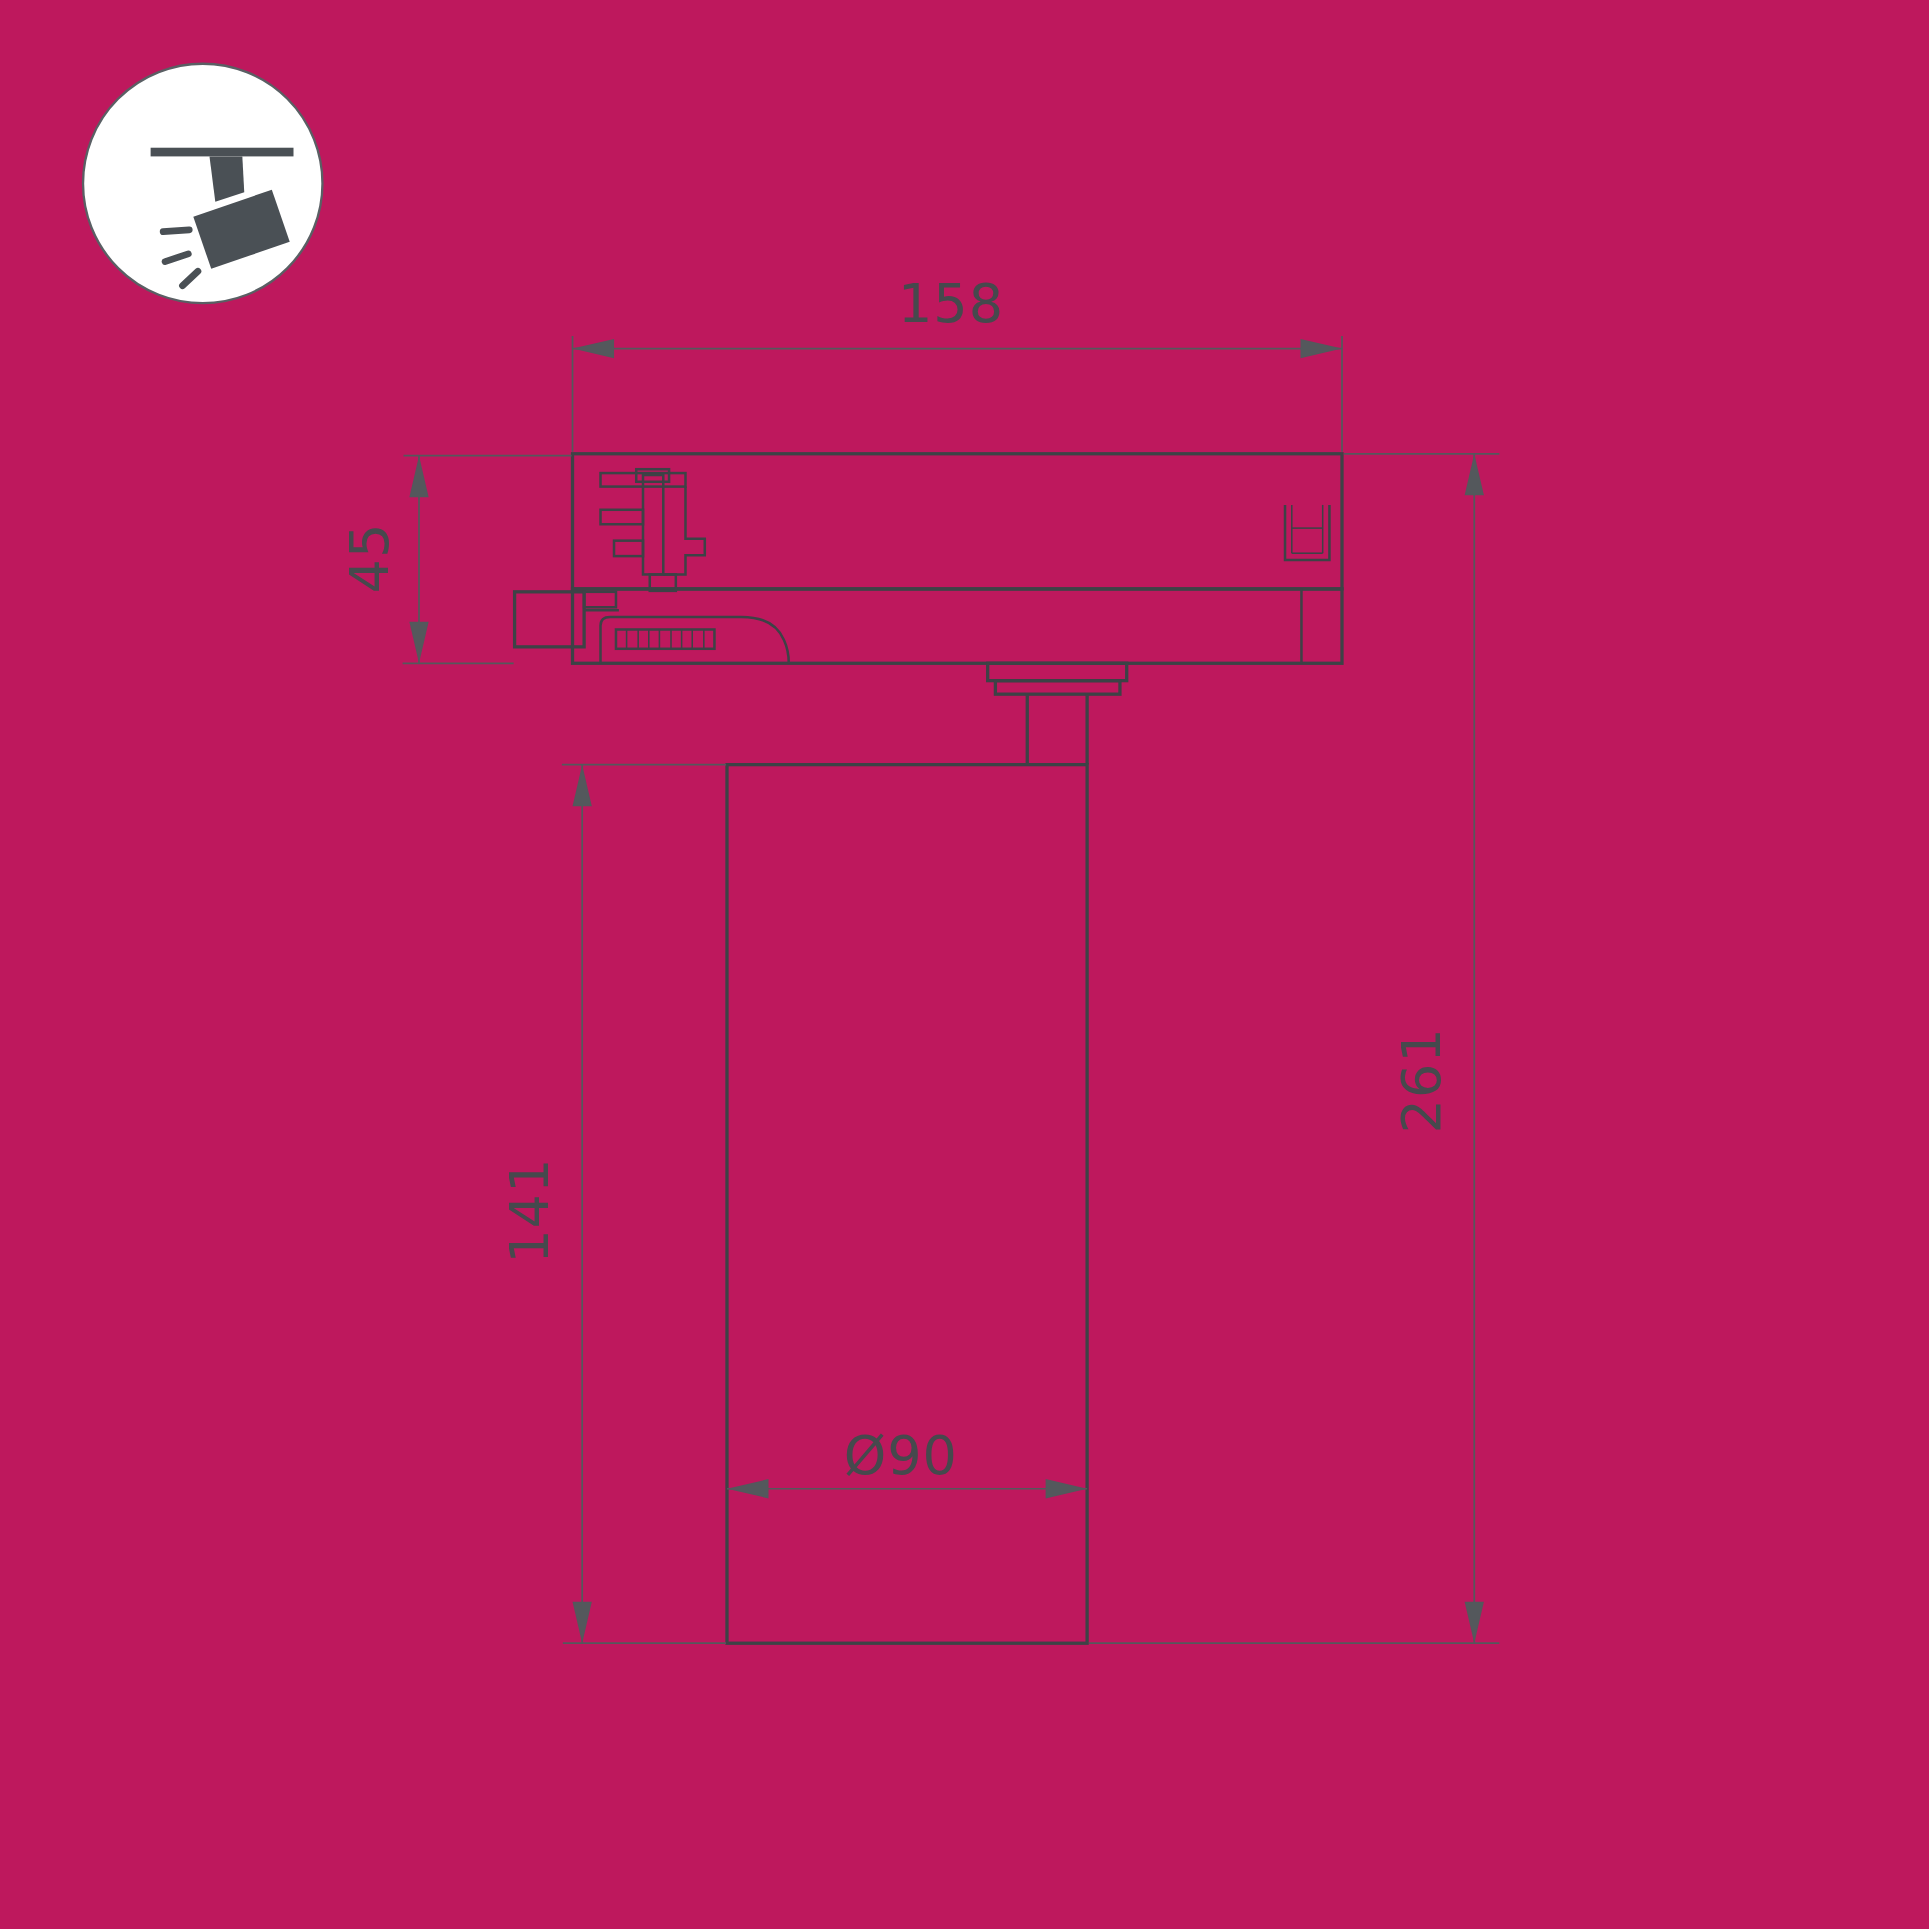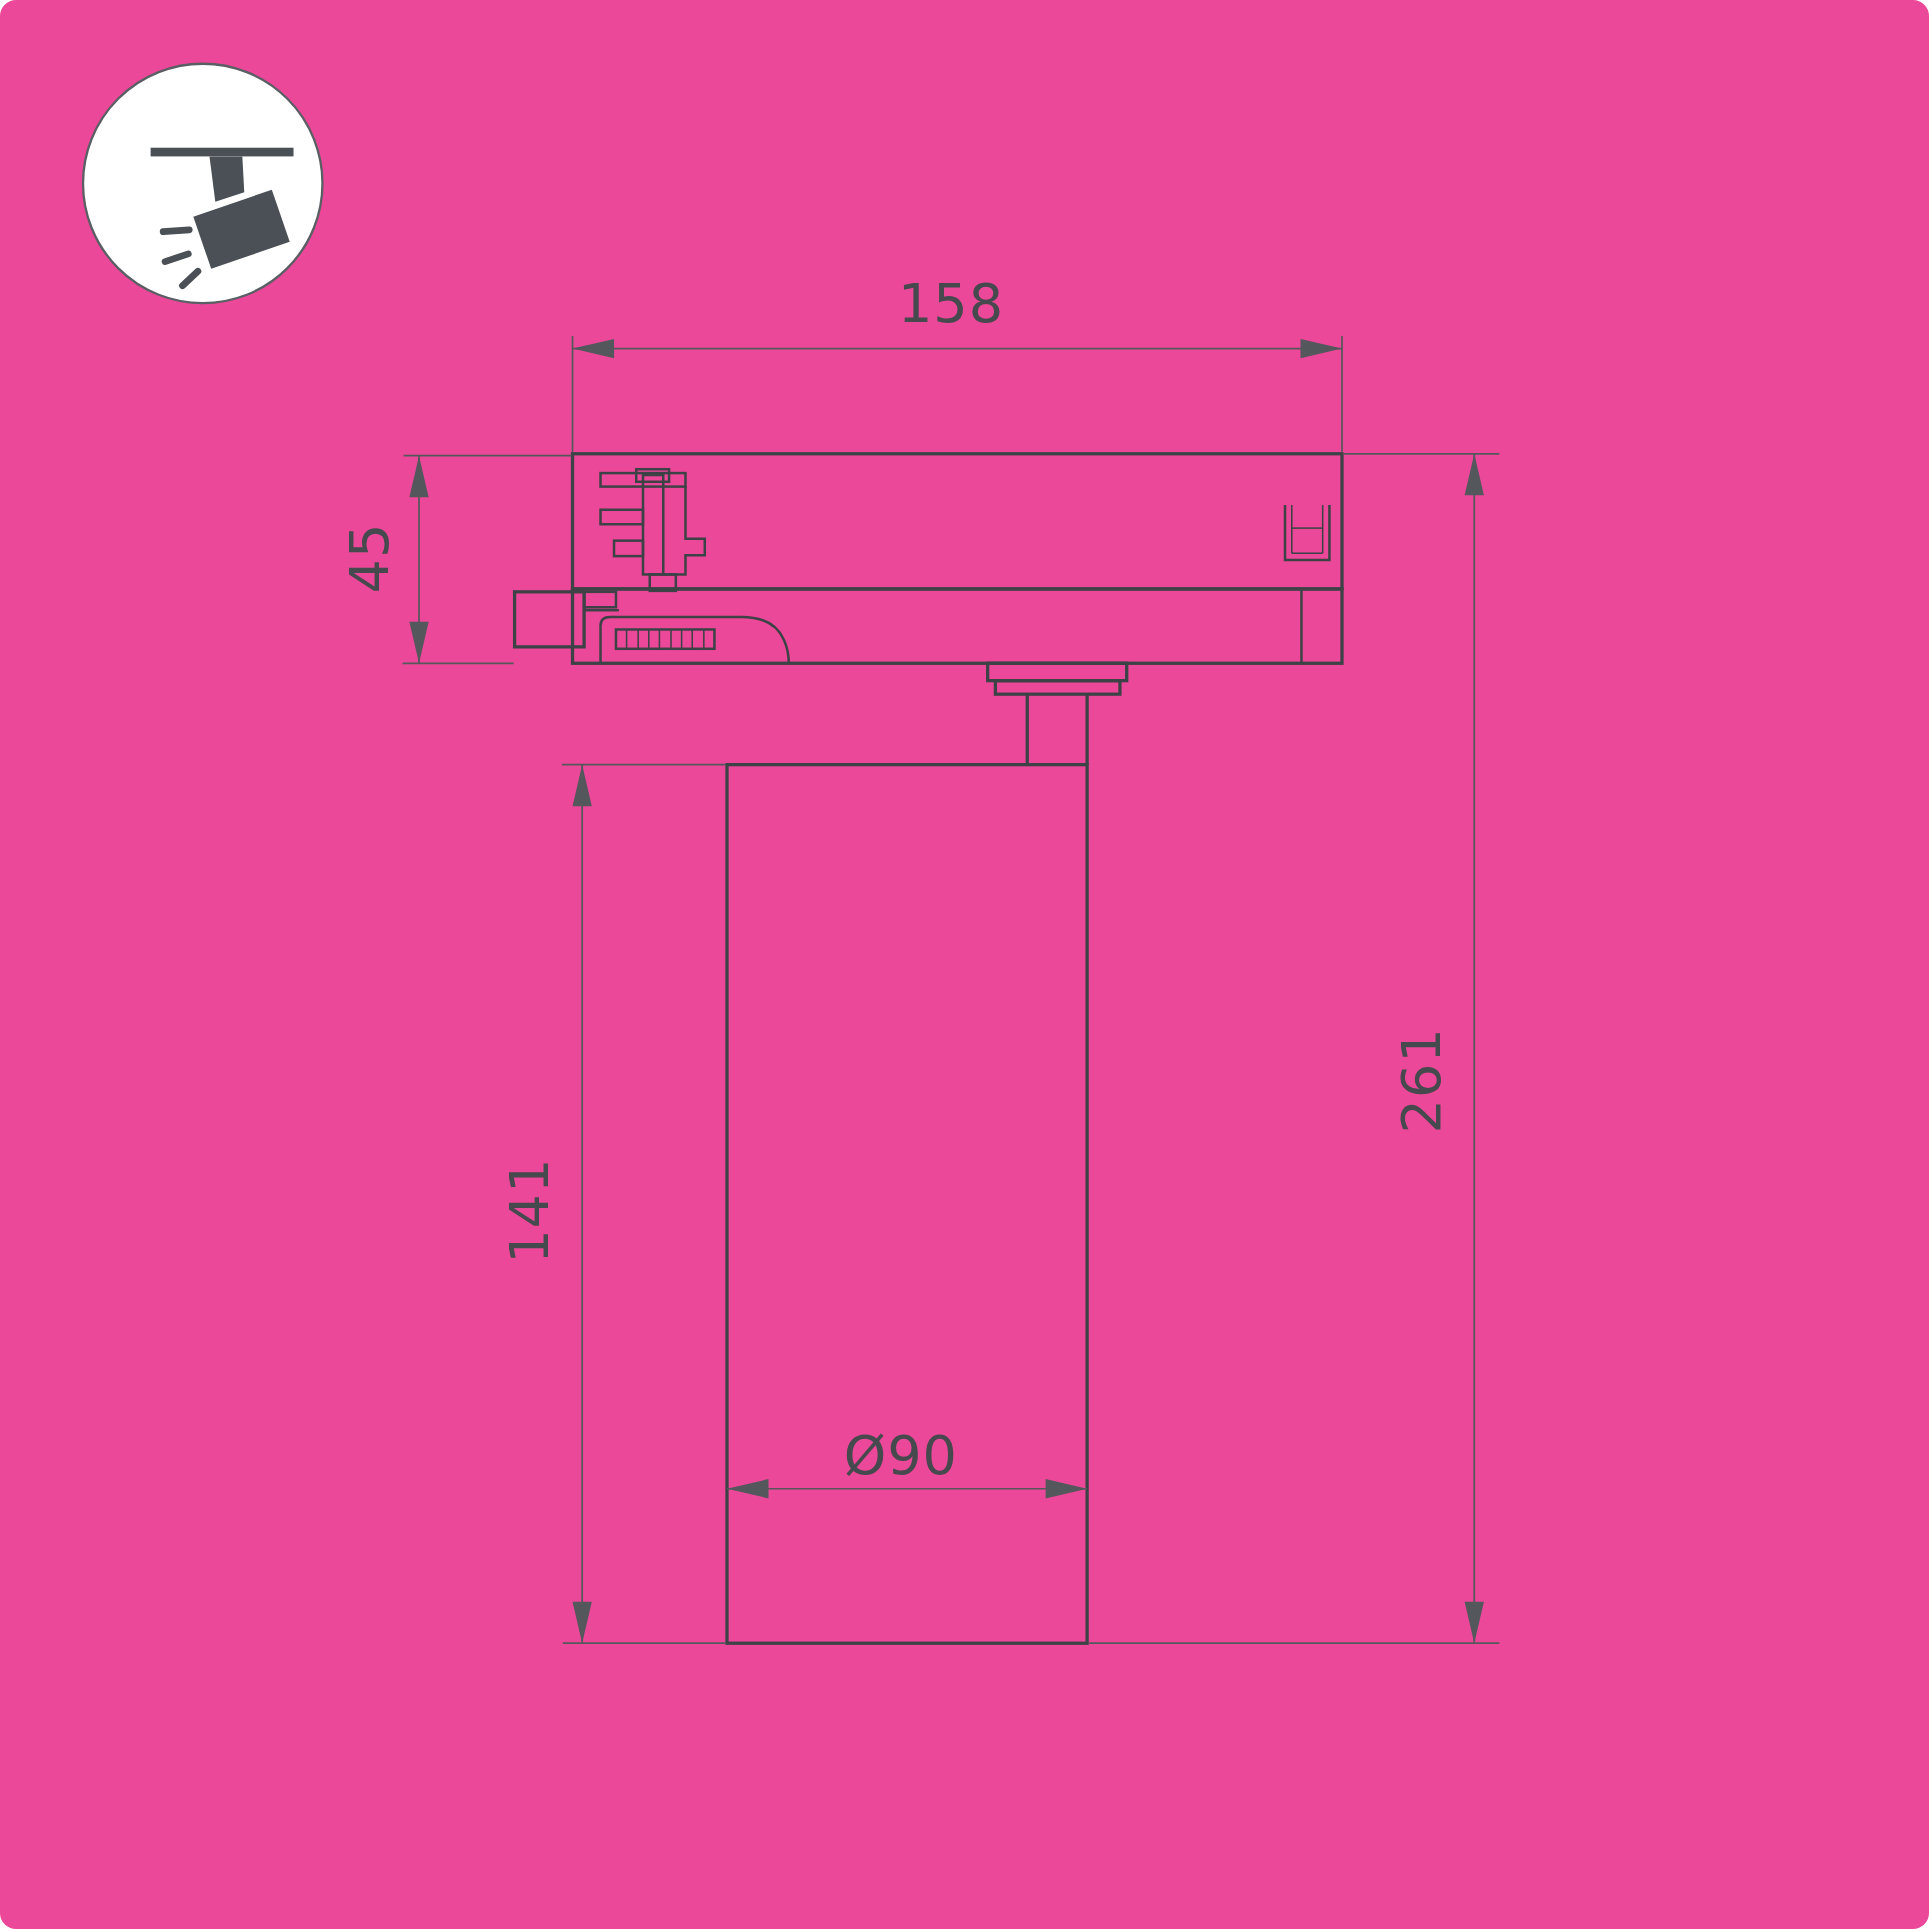--- a/index.html
+++ b/index.html
@@ -1,16 +1,16 @@
 <!DOCTYPE html>
 <html style="--outline: #3d4246; --dimension: #54585c; --label: #46494d; --icon-fill: #4a5055; --icon-stroke: #5a5f64;"><head>
 <meta charset="utf-8">
 <style>
   html,body{margin:0;padding:0;background:#ffffff;}
-  .stage{width:1929px;height:1929px;position:relative;background:#ec4899;overflow:hidden;border-radius:16px;}
+  .stage{width:1929px;height:1929px;position:relative;background:#be185d;overflow:hidden;}
   svg{display:block;}
   
   .ln  {stroke:var(--outline,#3d4246);fill:none;stroke-width:3.4;}
   .ln2 {stroke:var(--outline,#3d4246);fill:none;stroke-width:2.6;}
   .thin{stroke:var(--outline,#3d4246);fill:none;stroke-width:1.6;}
   .dim {stroke:var(--dimension,#54585c);fill:none;stroke-width:1.8;}
   .arr {fill:var(--dimension,#54585c);stroke:none;}
   .lbl {fill:var(--label,#46494d);font-family:"DejaVu Sans","Liberation Sans",sans-serif;
         font-size:56px;letter-spacing:1px;}
   .iconFill{fill:var(--icon-fill,#4a5055);stroke:none;}

